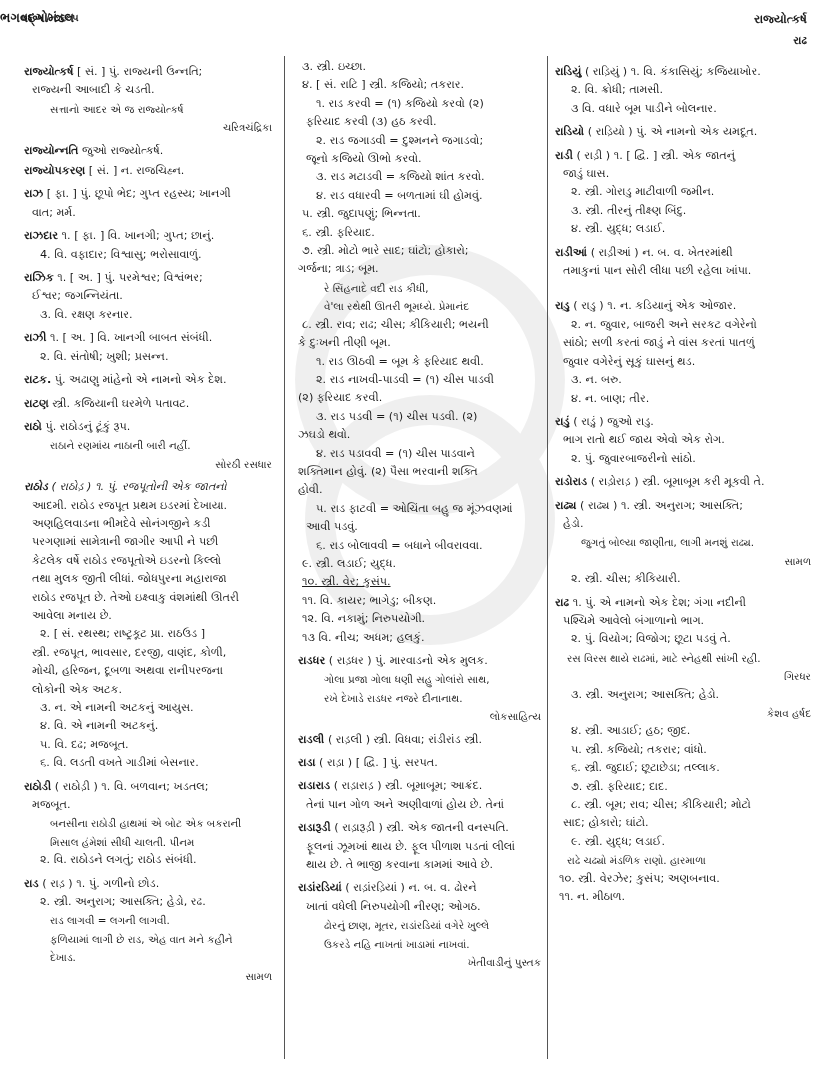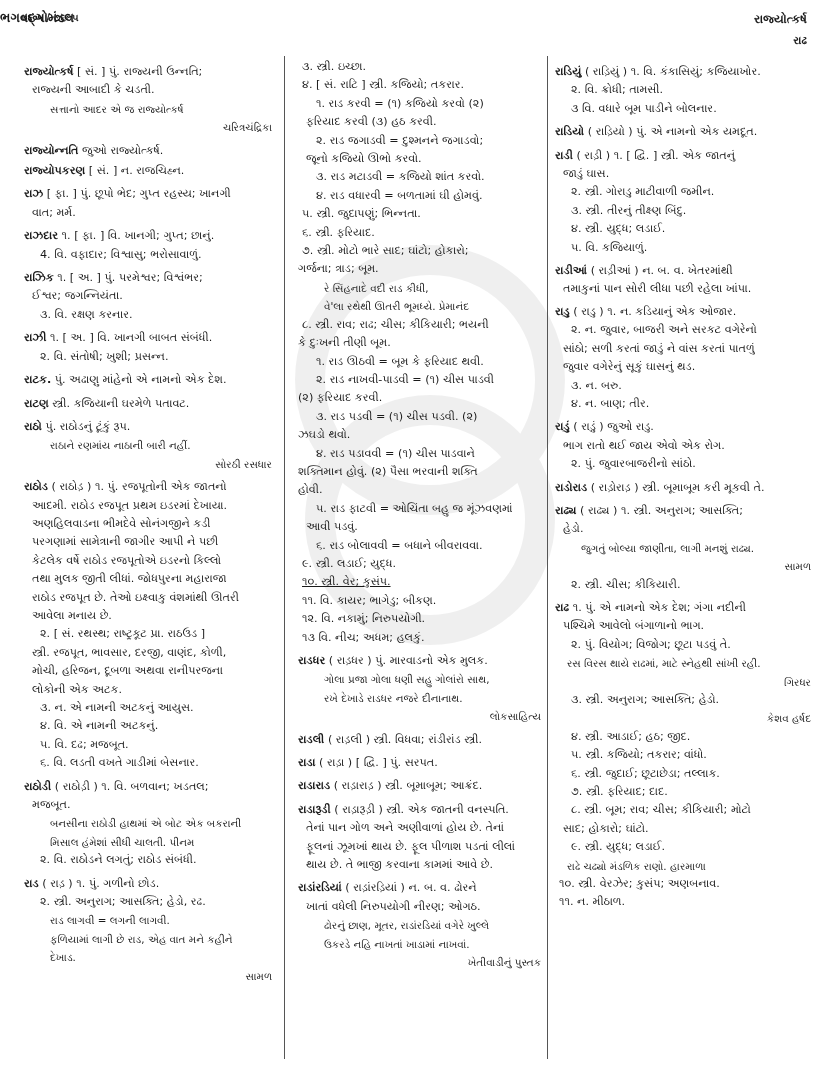--- a/index.html
+++ b/index.html
@@ -63,21 +63,21 @@
     <p class="line hw-line" style="margin-top: 5px;"><span class="hw">રાઝિક</span> ૧. [ અ. ] પું. પરમેશ્વર; વિશ્વંભર;</p>
     <p class="line sub" style="padding-left: 8px;">ઈશ્વર; જગન્નિયંતા.</p>
     <p class="line sub">૩. વિ. રક્ષણ કરનાર.</p>
     <p class="line hw-line" style="margin-top: 5px;"><span class="hw">રાઝી</span> ૧. [ અ. ] વિ. ખાનગી બાબત સંબંધી.</p>
     <p class="line sub">૨. વિ. સંતોષી; ખુશી; પ્રસન્ન.</p>
     <p class="line hw-line" style="margin-top: 5px;"><span class="hw">રાટક.</span> પું. અઢાણુ માંહેનો એ નામનો એક દેશ.</p>
     <p class="line hw-line" style="margin-top: 5px;"><span class="hw">રાટણ</span> સ્ત્રી. કજિયાની ઘરમેળે પતાવટ.</p>
     <p class="line hw-line" style="margin-top: 5px;"><span class="hw">રાઠો</span> પું. રાઠોડનું ટૂંકું રૂપ.</p>
     <p class="line quote">રાઠાને રણમાંય નાઠાની બારી નહીં.</p>
     <p class="line attr">સોરઠી રસધાર</p>
-    <p class="line hw-line" style="margin-top: 5px;"><span class="hw">રાઠોડ</span> ( રાઠોડ઼ ) ૧. પું. રજપૂતોની એક જાતનો</p>
+    <p class="line hw-line" style="margin-top: 5px; font-style: italic;"><span class="hw">રાઠોડ</span> ( રાઠોડ઼ ) ૧. પું. રજપૂતોની એક જાતનો</p>
     <p class="line sub" style="padding-left: 8px;">આદમી. રાઠોડ રજપૂત પ્રથમ ઇડરમાં દેખાયા.</p>
     <p class="line sub" style="padding-left: 8px;">અણહિલવાડના ભીમદેવે સોનંગજીને કડી</p>
     <p class="line sub" style="padding-left: 8px;">પરગણામાં સામેત્રાની જાગીર આપી ને પછી</p>
     <p class="line sub" style="padding-left: 8px;">કેટલેક વર્ષે રાઠોડ રજપૂતોએ ઇડરનો કિલ્લો</p>
     <p class="line sub" style="padding-left: 8px;">તથા મુલક જીતી લીધાં. જોધપુરના મહારાજા</p>
     <p class="line sub" style="padding-left: 8px;">રાઠોડ રજપૂત છે. તેઓ ઇક્ષ્વાકુ વંશમાંથી ઊતરી</p>
     <p class="line sub" style="padding-left: 8px;">આવેલા મનાય છે.</p>
     <p class="line sub">૨. [ સં. રથસ્થ; રાષ્ટ્રકૂટ પ્રા. રાઠઉડ ]</p>
     <p class="line sub" style="padding-left: 8px;">સ્ત્રી. રજપૂત, ભાવસાર, દરજી, વાણંદ, કોળી,</p>
     <p class="line sub" style="padding-left: 8px;">મોચી, હરિજન, દૂબળા અથવા રાનીપરજના</p>
@@ -131,44 +131,43 @@
     <p class="line" style="padding-left: 4px; text-indent: 0px;">૧૧. વિ. કાયર; ભાગેડુ; બીકણ.</p>
     <p class="line" style="padding-left: 4px; text-indent: 0px;">૧૨. વિ. નકામું; નિરુપયોગી.</p>
     <p class="line" style="padding-left: 4px; text-indent: 0px;">૧૩ વિ. નીચ; અધમ; હલકું.</p>
     <p class="line hw-line" style="margin-top: 5px;"><span class="hw">રાડધર</span> ( રાડ઼ધર ) પું. મારવાડનો એક મુલક.</p>
     <p class="line quote">ગોલા પ્રજા ગોલા ધણી સહુ ગોલાંરો સાથ,</p>
     <p class="line quote">રખે દેખાડે રાડધર નજરે દીનાનાથ.</p>
     <p class="line attr">લોકસાહિત્ય</p>
     <p class="line hw-line" style="margin-top: 5px;"><span class="hw">રાડલી</span> ( રાડ઼લી ) સ્ત્રી. વિધવા; રાંડીરાંડ સ્ત્રી.</p>
     <p class="line hw-line" style="margin-top: 5px;"><span class="hw">રાડા</span> ( રાડ઼ા ) [ દ્વિ. ] પું. સરપત.</p>
     <p class="line hw-line" style="margin-top: 5px;"><span class="hw">રાડારાડ</span> ( રાડ઼ારાડ઼ ) સ્ત્રી. બૂમાબૂમ; આક્રંદ.</p>
+    <p class="line sub" style="padding-left: 8px;">તેનાં પાન ગોળ અને અણીવાળાં હોય છે. તેનાં</p>
     <p class="line hw-line" style="margin-top: 5px;"><span class="hw">રાડારૂડી</span> ( રાડ઼ારૂડ઼ી ) સ્ત્રી. એક જાતની વનસ્પતિ.</p>
-    <p class="line sub" style="padding-left: 8px;">તેનાં પાન ગોળ અને અણીવાળાં હોય છે. તેનાં</p>
     <p class="line sub" style="padding-left: 8px;">ફૂલનાં ઝૂમખાં થાય છે. ફૂલ પીળાશ પડતાં લીલાં</p>
     <p class="line sub" style="padding-left: 8px;">થાય છે. તે ભાજી કરવાના કામમાં આવે છે.</p>
     <p class="line hw-line" style="margin-top: 5px;"><span class="hw">રાડાંરડિયાં</span> ( રાડ઼ાંરડ઼િયાં ) ન. બ. વ. ઢોરને</p>
     <p class="line sub" style="padding-left: 8px;">ખાતાં વધેલી નિરુપયોગી નીરણ; ઓગઠ.</p>
     <p class="line quote">ઢોરનું છાણ, મૂતર, રાડાંરડિયાં વગેરે ખુલ્લે</p>
     <p class="line quote">ઉકરડે નહિ નાખતાં ખાડામાં નાખવાં.</p>
     <p class="line attr">ખેતીવાડીનું પુસ્તક</p>
   </div>
 <div class="col col3">
     <p class="line hw-line" style="margin-top: 5px;"><span class="hw">રાડિયું</span> ( રાડ઼િયું ) ૧. વિ. કંકાસિયું; કજિયાખોર.</p>
     <p class="line sub">૨. વિ. ક્રોધી; તામસી.</p>
     <p class="line sub">૩ વિ. વધારે બૂમ પાડીને બોલનાર.</p>
     <p class="line hw-line" style="margin-top: 5px;"><span class="hw">રાડિયો</span> ( રાડ઼િયો ) પું. એ નામનો એક યમદૂત.</p>
     <p class="line hw-line" style="margin-top: 5px;"><span class="hw">રાડી</span> ( રાડ઼ી ) ૧. [ દ્વિ. ] સ્ત્રી. એક જાતનું</p>
     <p class="line sub" style="padding-left: 8px;">જાડું ઘાસ.</p>
     <p class="line sub">૨. સ્ત્રી. ગોરાડુ માટીવાળી જમીન.</p>
     <p class="line sub">૩. સ્ત્રી. તીરનું તીક્ષ્ણ બિંદુ.</p>
     <p class="line sub">૪. સ્ત્રી. યુદ્ધ; લડાઈ.</p>
-    <p class="line sub">૫. વિ. કજિયાળું.</p>
     <p class="line hw-line" style="margin-top: 5px;"><span class="hw">રાડીઆં</span> ( રાડ઼ીઆં ) ન. બ. વ. ખેતરમાંથી</p>
     <p class="line sub" style="padding-left: 8px;">તમાકુનાં પાન સોરી લીધા પછી રહેલા ખાંપા.</p>
-    <p class="line hw-line" style="margin-top: 4px;"><span class="hw">રાડુ</span> ( રાડુ ) ૧. ન. કડિયાનું એક ઓજાર.</p>
+    <p class="line hw-line" style="margin-top: 17px;"><span class="hw">રાડુ</span> ( રાડુ ) ૧. ન. કડિયાનું એક ઓજાર.</p>
     <p class="line sub">૨. ન. જુવાર, બાજરી અને સરકટ વગેરેનો</p>
     <p class="line sub" style="padding-left: 8px;">સાંઠો; સળી કરતાં જાડું ને વાંસ કરતાં પાતળું</p>
     <p class="line sub" style="padding-left: 8px;">જુવાર વગેરેનું સૂકું ઘાસનું થડ.</p>
     <p class="line sub">૩. ન. બરુ.</p>
     <p class="line sub">૪. ન. બાણ; તીર.</p>
     <p class="line hw-line" style="margin-top: 5px;"><span class="hw">રાડું</span> ( રાડ઼ું ) જુઓ રાડુ.</p>
     <p class="line sub" style="padding-left: 8px;">ભાગ રાતો થઈ જાય એવો એક રોગ.</p>
     <p class="line sub">૨. પું. જુવારબાજરીનો સાંઠો.</p>
     <p class="line hw-line" style="margin-top: 5px;"><span class="hw">રાડોરાડ</span> ( રાડ઼ોરાડ઼ ) સ્ત્રી. બૂમાબૂમ કરી મૂકવી તે.</p>
     <p class="line hw-line" style="margin-top: 5px;"><span class="hw">રાઢ્ય</span> ( રાઢ્ય ) ૧. સ્ત્રી. અનુરાગ; આસક્તિ;</p>

